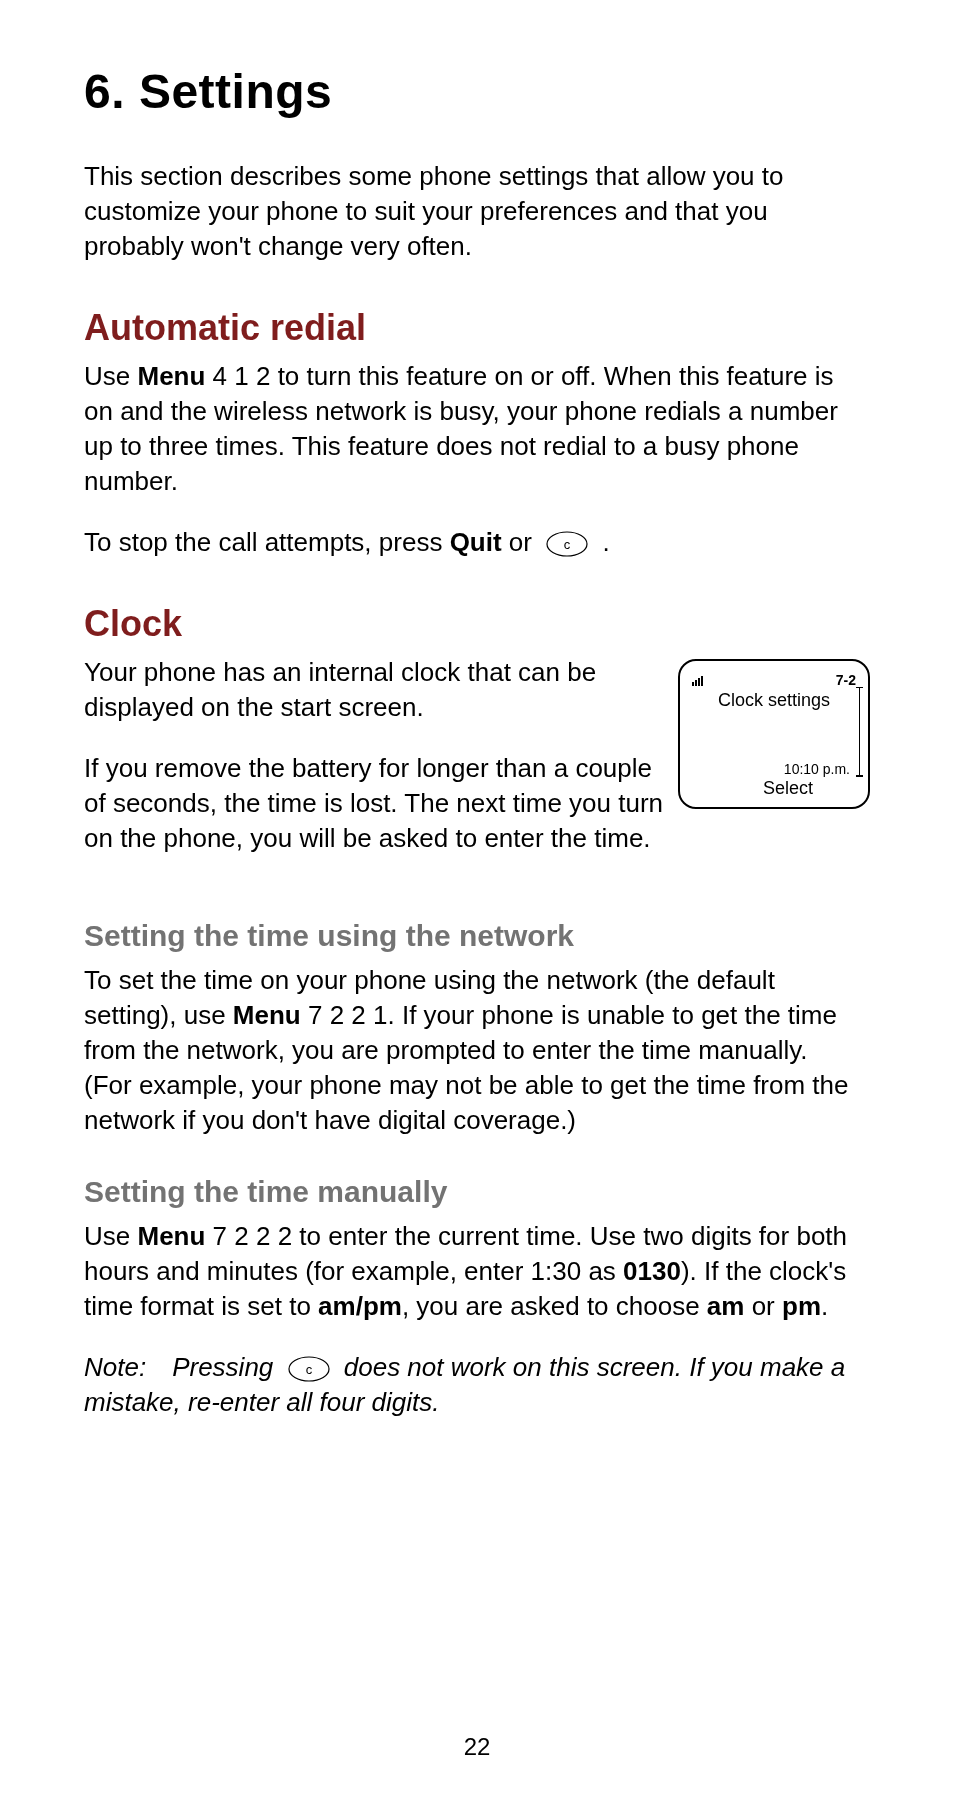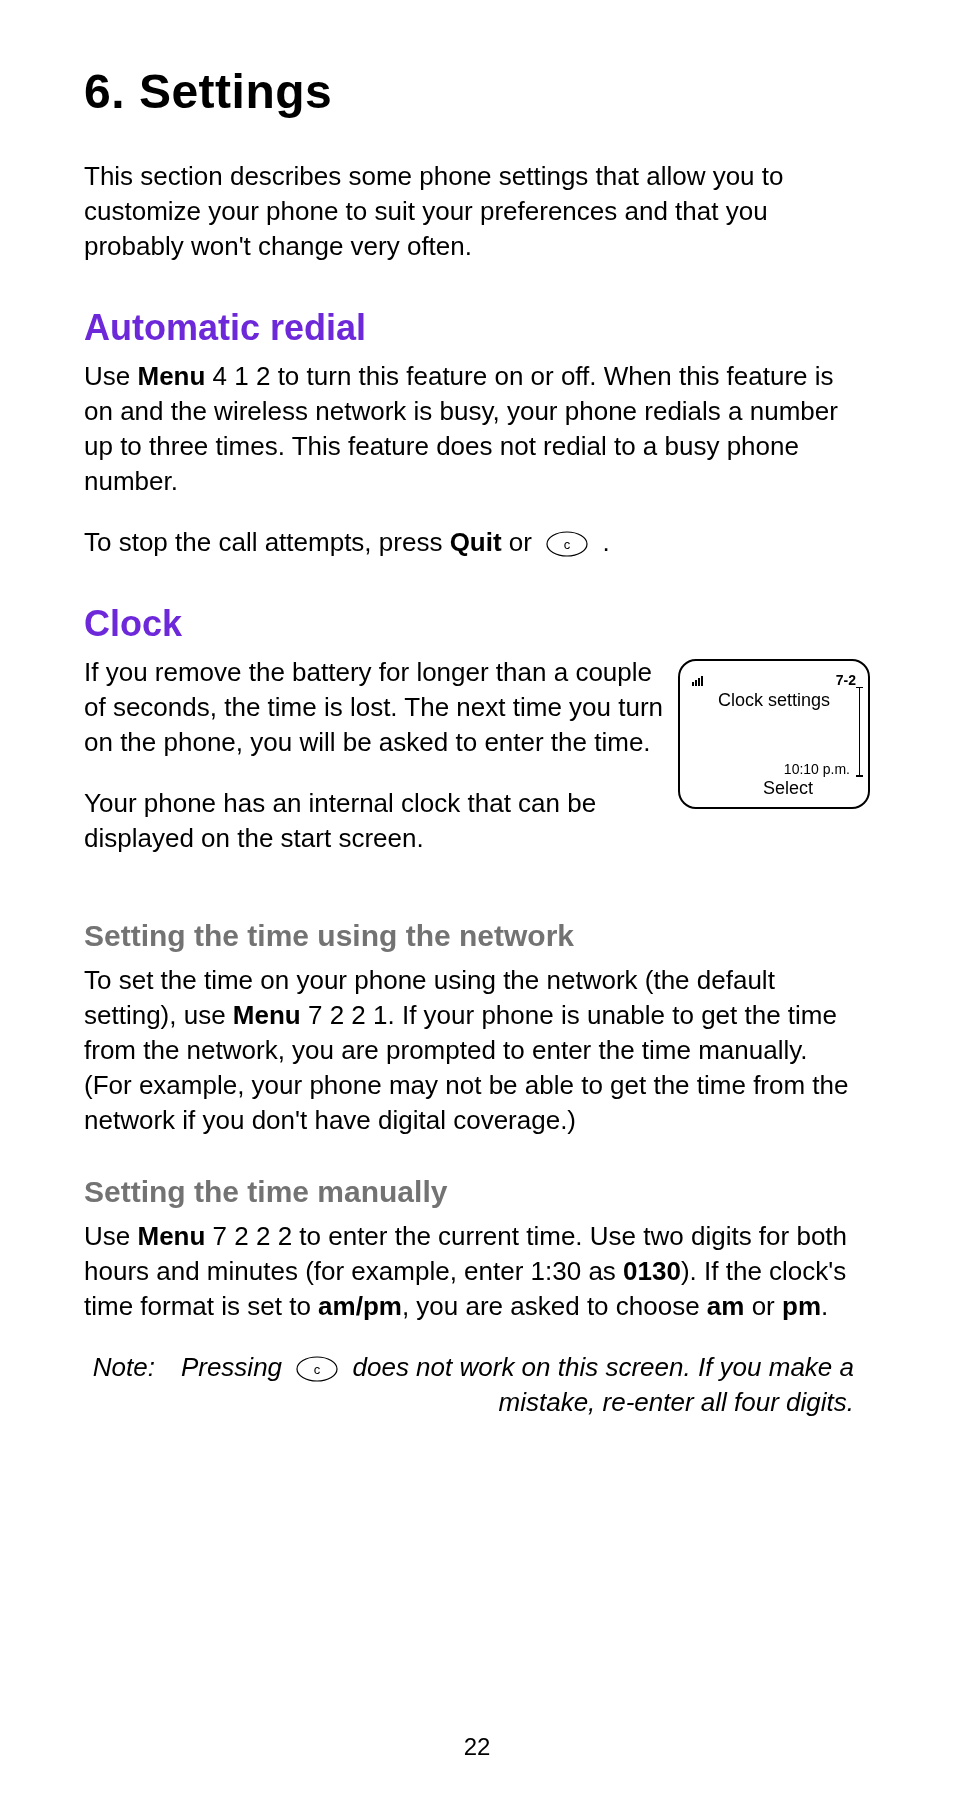--- a/index.html
+++ b/index.html
@@ -17,36 +17,36 @@
     min-height: 1803px;
     padding: 60px 84px 40px 84px;
     position: relative;
   }
   h1.chapter {
     font-size: 48px;
     font-weight: 600;
     margin: 0 0 34px 0;
     letter-spacing: 0.5px;
   }
-  p { margin: 0 16px 26px 0; }
+  p { margin: 0 8px 26px 0; }
   .section-title {
-    color: #6d28d9;
+    color: #7f1d1d;
     font-size: 36px;
     font-weight: 600;
     margin: 40px 0 6px 0;
   }
   .sub-title {
     color: #737373;
     font-size: 30px;
     font-weight: 600;
     margin: 34px 0 6px 0;
   }
   .bold { font-weight: 700; }
   .inline { display: inline; }
-  .italic { font-style: italic; text-align: right; }
+  .italic { font-style: italic; }
   .note-line { margin-top: 14px; }
 
   
   .c-icon {
     display: inline-block;
     vertical-align: middle;
     width: 44px;
     height: 28px;
     margin: 0 6px;
   }
@@ -134,22 +134,22 @@
           </span>
           <span class="phone-menu-num">7-2</span>
         </div>
         <div class="phone-title">Clock settings</div>
         <div class="phone-scroll"></div>
         <div class="phone-time">10:10 p.m.</div>
         <div class="phone-select">Select</div>
       </div>
     </div>
 
+    <p>Your phone has an internal clock that can be displayed on the start screen.</p>
     <p>If you remove the battery for longer than a couple of seconds, the time is lost. The next time you turn on the phone, you will be asked to enter the time.</p>
-    <p>Your phone has an internal clock that can be displayed on the start screen.</p>
   </div>
 
   <div class="sub-title">Setting the time using the network</div>
   <p>
     <span class="inline">To set the time on your phone using the network (the default setting), use </span><span class="inline bold">Menu</span><span class="inline"> 7 2 2 1. If your phone is unable to get the time from the network, you are prompted to enter the time manually. (For example, your phone may not be able to get the time from the network if you don't have digital coverage.)</span>
   </p>
 
   <div class="sub-title">Setting the time manually</div>
   <p>
     <span class="inline">Use </span><span class="inline bold">Menu</span><span class="inline"> 7 2 2 2 to enter the current time. Use two digits for both hours and minutes (for example, enter 1:30 as </span><span class="inline bold">0130</span><span class="inline">). If the clock's time format is set to </span><span class="inline bold">am/pm</span><span class="inline">, you are asked to choose </span><span class="inline bold">am</span><span class="inline"> or </span><span class="inline bold">pm</span><span class="inline">.</span>

